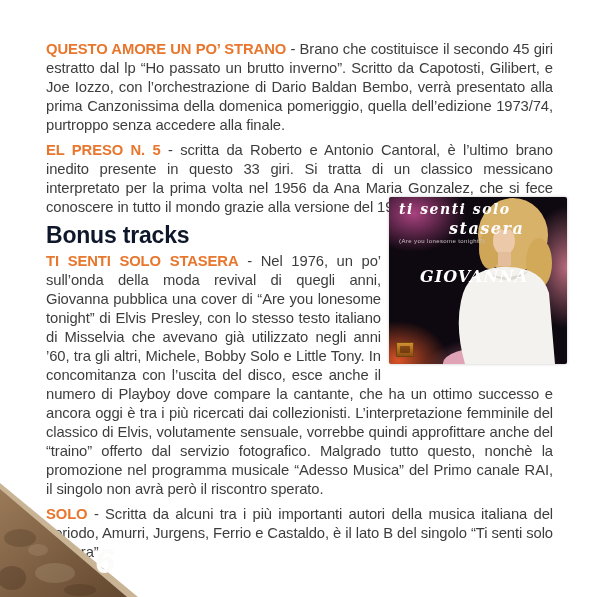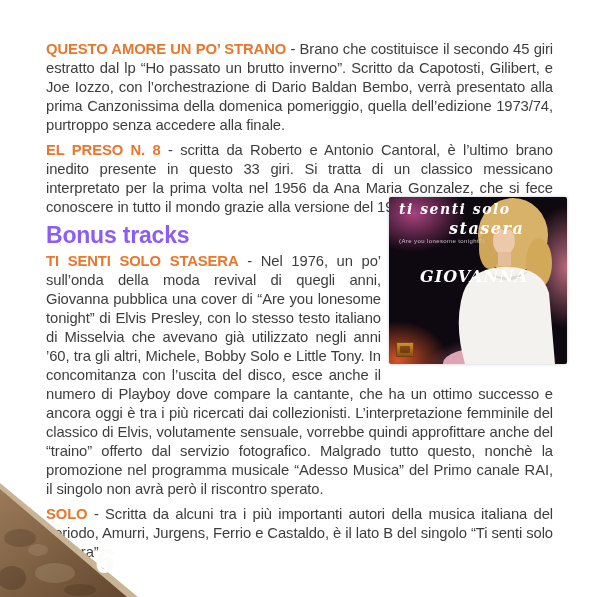--- a/index.html
+++ b/index.html
@@ -8,21 +8,21 @@
     font-family:"Liberation Sans", sans-serif; overflow:hidden;
   }
   .content { position:absolute; top:0; left:0; right:0; padding:40px 47px 0 46px; }
   .para {
     margin:0 0 6px 0; font-size:14.8px; line-height:19px; letter-spacing:-0.1px;
     text-align:justify; color:#3d3d3d;
   }
   .lead { color:#e8762c; font-weight:bold; }
   .section-heading {
     margin:3px 0 4px 0; font-size:23px; line-height:25px; font-weight:bold;
-    color:#8b5cf6; letter-spacing:-0.2px;
+    color:#0f172a; letter-spacing:-0.2px;
   }
   .float-spacer { float:right; width:172px; height:156px; }
 
   
   .cover {
     position:absolute; left:389px; top:197px; width:178px; height:167px;
     background:
       radial-gradient(75px 55px at 14% 10%, rgba(186,72,140,.9), rgba(186,72,140,0) 70%),
       radial-gradient(55px 85px at 100% 42%, rgba(226,130,150,.8), rgba(226,130,150,0) 72%),
       radial-gradient(70px 55px at 5% 98%, rgba(228,88,40,.95), rgba(228,88,40,0) 72%),
@@ -69,21 +69,21 @@
 </style>
 </head>
 <body>
 
 <div class="page">
 
   <div class="content">
 
     <p class="para"><span class="lead">QUESTO AMORE UN PO’ STRANO</span> <span>- Brano che costituisce il secondo 45 giri estratto dal lp “Ho passato un brutto inverno”. Scritto da Capotosti, Gilibert, e Joe Iozzo, con l’orchestrazione di Dario Baldan Bembo, verrà presentato alla prima Canzonissima della domenica pomeriggio, quella dell’edizione 1973/74, purtroppo senza accedere alla finale.</span></p>
 
-    <p class="para"><span class="lead">EL PRESO N. 8</span> <span>- scritta da Roberto e Antonio Cantoral, è l’ultimo brano inedito presente in questo 33 giri. Si tratta di un classico messicano interpretato per la prima volta nel 1956 da Ana Maria Gonzalez, che si fece conoscere in tutto il mondo grazie alla versione del 1960 di Joan Baez.</span></p>
+    <p class="para"><span class="lead">EL PRESO N. 5</span> <span>- scritta da Roberto e Antonio Cantoral, è l’ultimo brano inedito presente in questo 33 giri. Si tratta di un classico messicano interpretato per la prima volta nel 1956 da Ana Maria Gonzalez, che si fece conoscere in tutto il mondo grazie alla versione del 1960 di Joan Baez.</span></p>
 
     <div class="float-spacer"></div>
 
     <h2 class="section-heading">Bonus tracks</h2>
 
     <p class="para"><span class="lead">TI SENTI SOLO STASERA</span> <span>- Nel 1976, un po’ sull’onda della moda revival di quegli anni, Giovanna pubblica una cover di “Are you lonesome tonight” di Elvis Presley, con lo stesso testo italiano di Misselvia che avevano già utilizzato negli anni ’60, tra gli altri, Michele, Bobby Solo e Little Tony. In concomitanza con l’uscita del disco, esce anche il numero di Playboy dove compare la cantante, che ha un ottimo successo e ancora oggi è tra i più ricercati dai collezionisti. L’interpretazione femminile del classico di Elvis, volutamente sensuale, vorrebbe quindi approfittare anche del “traino” offerto dal servizio fotografico. Malgrado tutto questo, nonchè la promozione nel programma musicale “Adesso Musica” del Primo canale RAI, il singolo non avrà però il riscontro sperato.</span></p>
 
     <p class="para"><span class="lead">SOLO</span> <span>- Scritta da alcuni tra i più importanti autori della musica italiana del periodo, Amurri, Jurgens, Ferrio e Castaldo, è il lato B del singolo “Ti senti solo stasera”.</span></p>
 
   </div>

